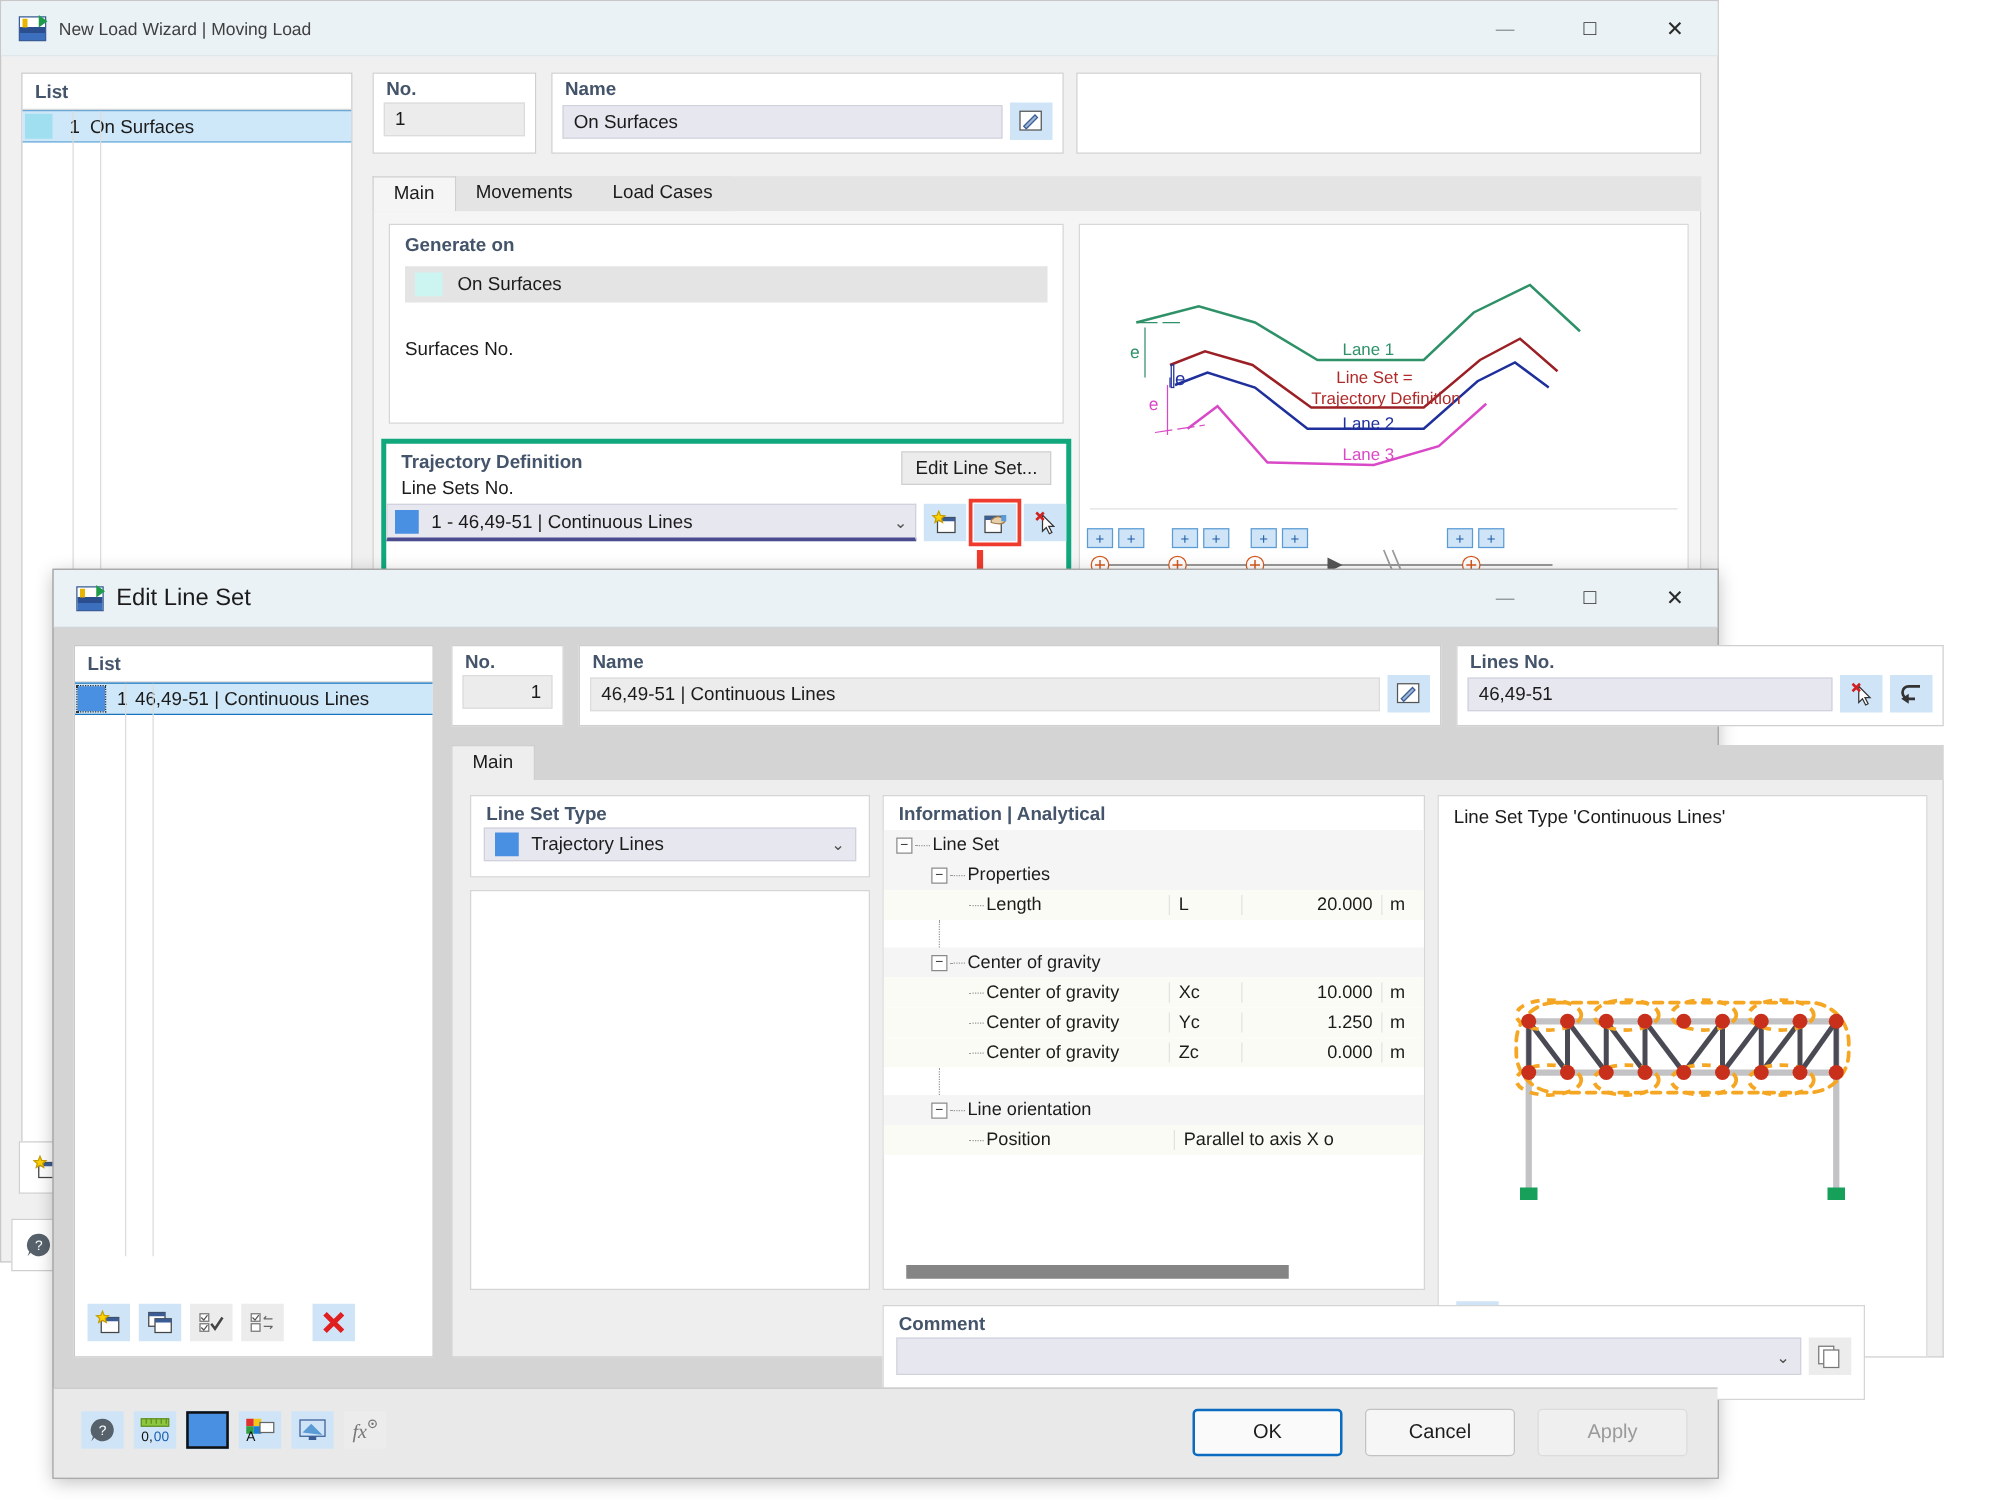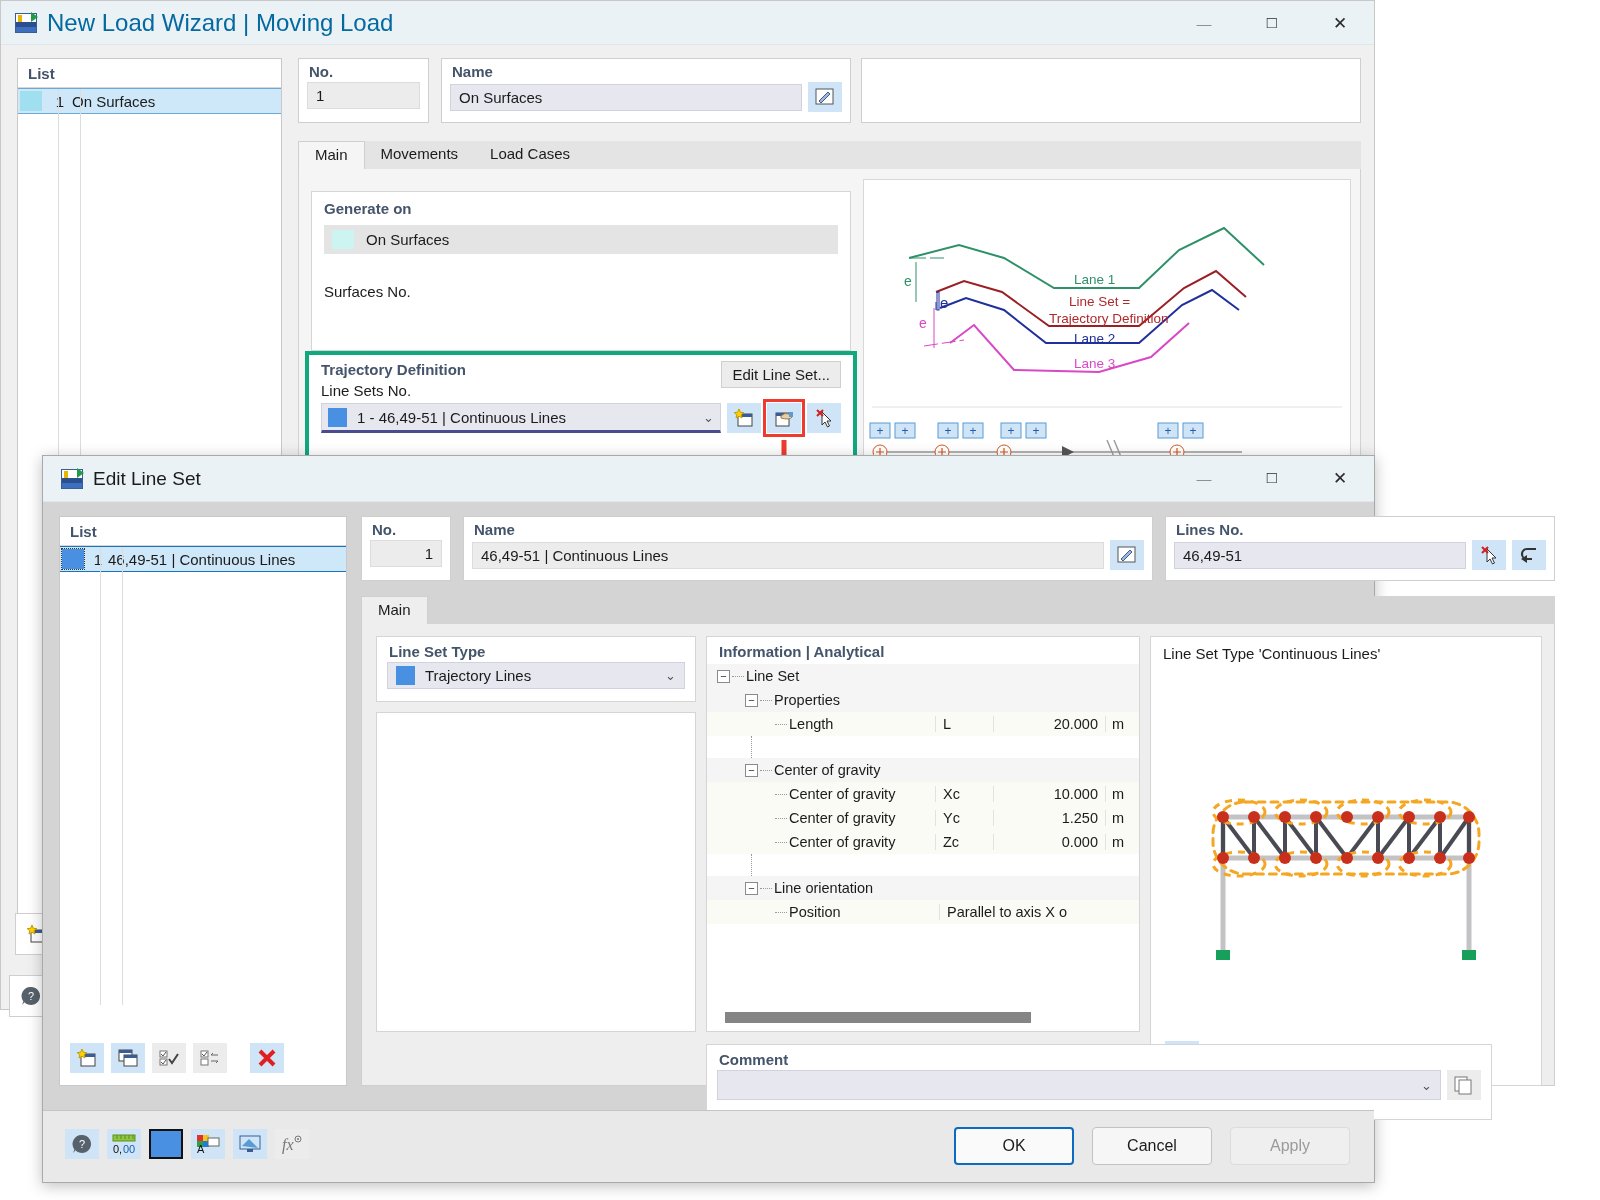--- a/index.html
+++ b/index.html
@@ -17,21 +17,21 @@
   
   .wiz {
     position: absolute; left: 0; top: 0; width: 1375px; height: 1010px;
     background: #f0f0f0; border: 1px solid #c8c8c8;
   }
   .wiz-title {
     height: 44px; background: #eaf2f6;
     display: flex; align-items: center; padding-left: 14px;
     border-bottom: 1px solid #dfe7ea;
   }
-  .wiz-title .ttl { font-size: 24px; color: #0369a1; margin-left: 10px; }
+  .wiz-title .ttl { font-size: 14px; color: #404040; margin-left: 10px; }
   .win-btns { position: absolute; right: 0; top: 0; height: 44px; display: flex; }
   .win-btn {
     width: 68px; height: 44px; display: flex; align-items: center; justify-content: center;
     font-size: 17px; color: #2b2b2b;
   }
   .win-btn.min { font-size: 15px; color: #8a9296; }
 
   .appicon {
     width: 22px; height: 20px; position: relative; flex: 0 0 auto;
     background: linear-gradient(#ffffff 0 42%, #2b4f8e 42% 70%, #3c6fbe 70% 100%);
@@ -72,21 +72,21 @@
   }
   .inp.grey { background: #ececec; border-color:#dcdcdc; }
 
   
   .tabs { position: absolute; left: 297px; top: 140px; width: 1063px; height: 28px; display: flex; background:#e4e4e4; }
   .tab { padding: 4px 16px 0; font-size: 15px; color:#1b1b1b; background:#e4e4e4; }
   .tab.active { background: #f5f5f5; border:1px solid #cfcfcf; border-bottom: none; text-align: right; }
 
   .tabbody { position: absolute; left: 297px; top: 168px; width: 1063px; height: 769px; background:#f5f5f5; border:1px solid #d2d2d2; border-top:none; }
 
-  .gen-on { position: absolute; left: 12px; top: 22px; width: 540px; height: 160px; background:#fff; border:1px solid #d5d5d5; }
+  .gen-on { position: absolute; left: 12px; top: 10px; width: 540px; height: 160px; background:#fff; border:1px solid #d5d5d5; }
   .sel-ro { background: #e4e4e4; height: 29px; display:flex; align-items:center; padding: 0 8px; }
   .sel-ro .sw { width: 22px; height: 19px; background:#ccf5f2; margin-right: 12px; }
 
   .traj {
     position: absolute; left: 6px; top: 182px; width: 552px; height: 110px;
     background:#fff; border: 4px solid #11a87e;
   }
   .combo {
     background:#e7e7f0; border:1px solid #d2d2df; border-bottom: 3px solid #4b4b8f;
     height: 30px; display:flex; align-items:center; padding: 0 6px;
@@ -238,21 +238,21 @@
       </div>
 
       <div class="traj">
         <div style="padding:6px 12px 0; display:flex; align-items:flex-start;">
           <div style="flex:1 1 auto;">
             <div class="grp-label">Trajectory Definition</div>
             <div style="margin-top:4px;">Line Sets No.</div>
           </div>
           <div class="editbtn">Edit Line Set...</div>
         </div>
-        <div style="padding:4px 12px 0; display:flex; align-items:center; gap:6px;">
+        <div style="padding:4px 0 0; display:flex; align-items:center; gap:6px;">
           <div class="combo" style="flex:1 1 auto;">
             <div class="sw"></div>
             <span>1 - 46,49-51 | Continuous Lines</span>
             <span class="chev">⌄</span>
           </div>
           <div class="tbtn">
             <svg width="22" height="20" viewBox="0 0 22 20">
               <rect x="5" y="6" width="14" height="12" fill="#fff" stroke="#444"></rect>
               <rect x="5" y="6" width="14" height="3" fill="#3a5d96"></rect>
               <path d="M6 1 L7.4 4.3 L10.8 4.6 L8.2 6.8 L9 10 L6 8.2 L3 10 L3.8 6.8 L1.2 4.6 L4.6 4.3 Z" fill="#ffd200" stroke="#c79d00"></path>

